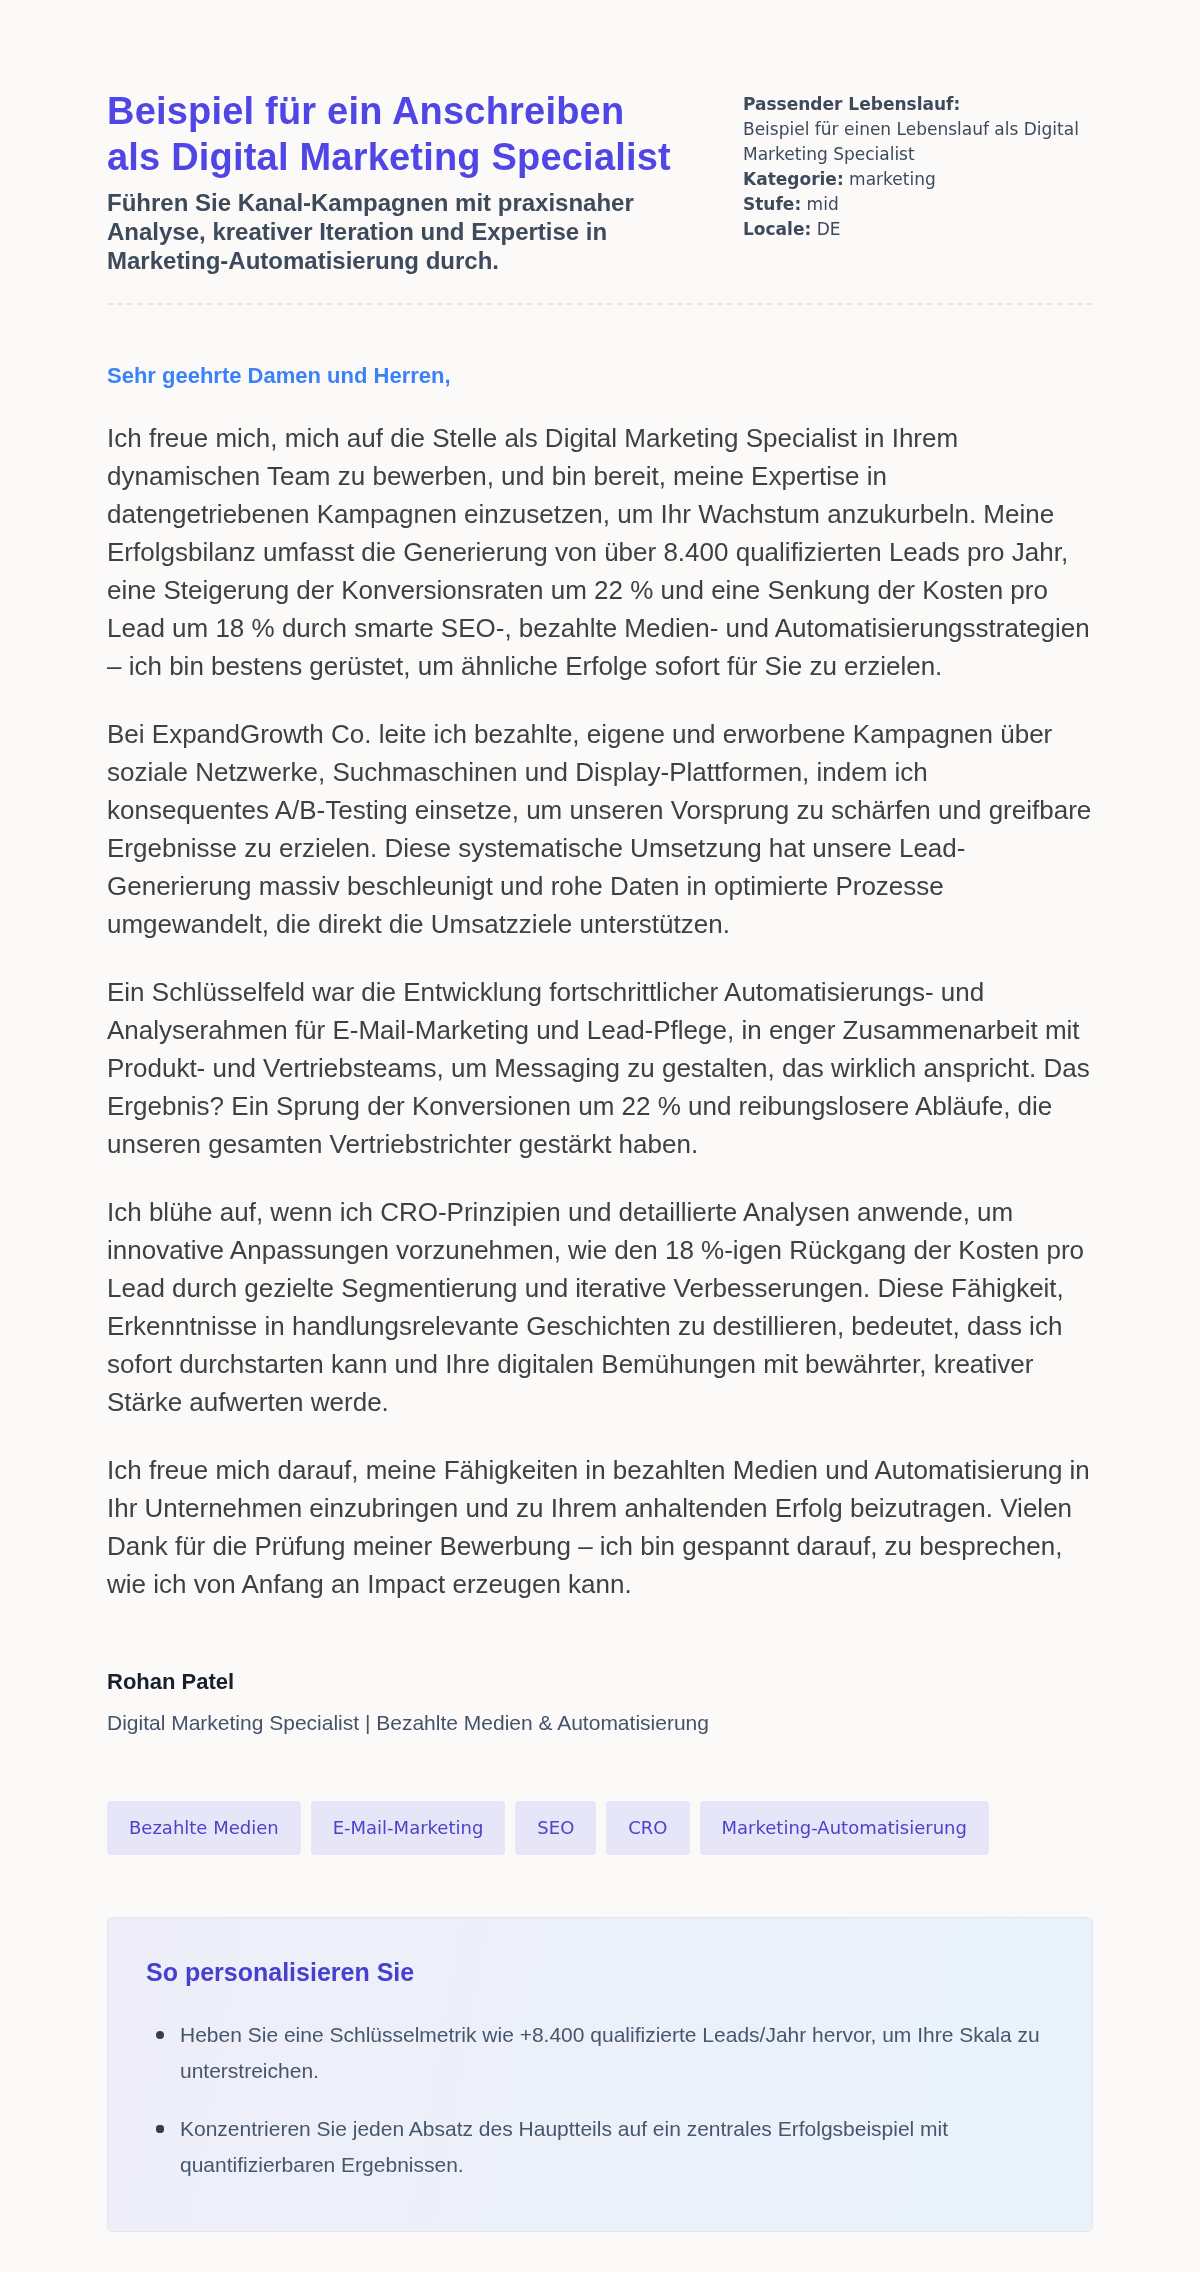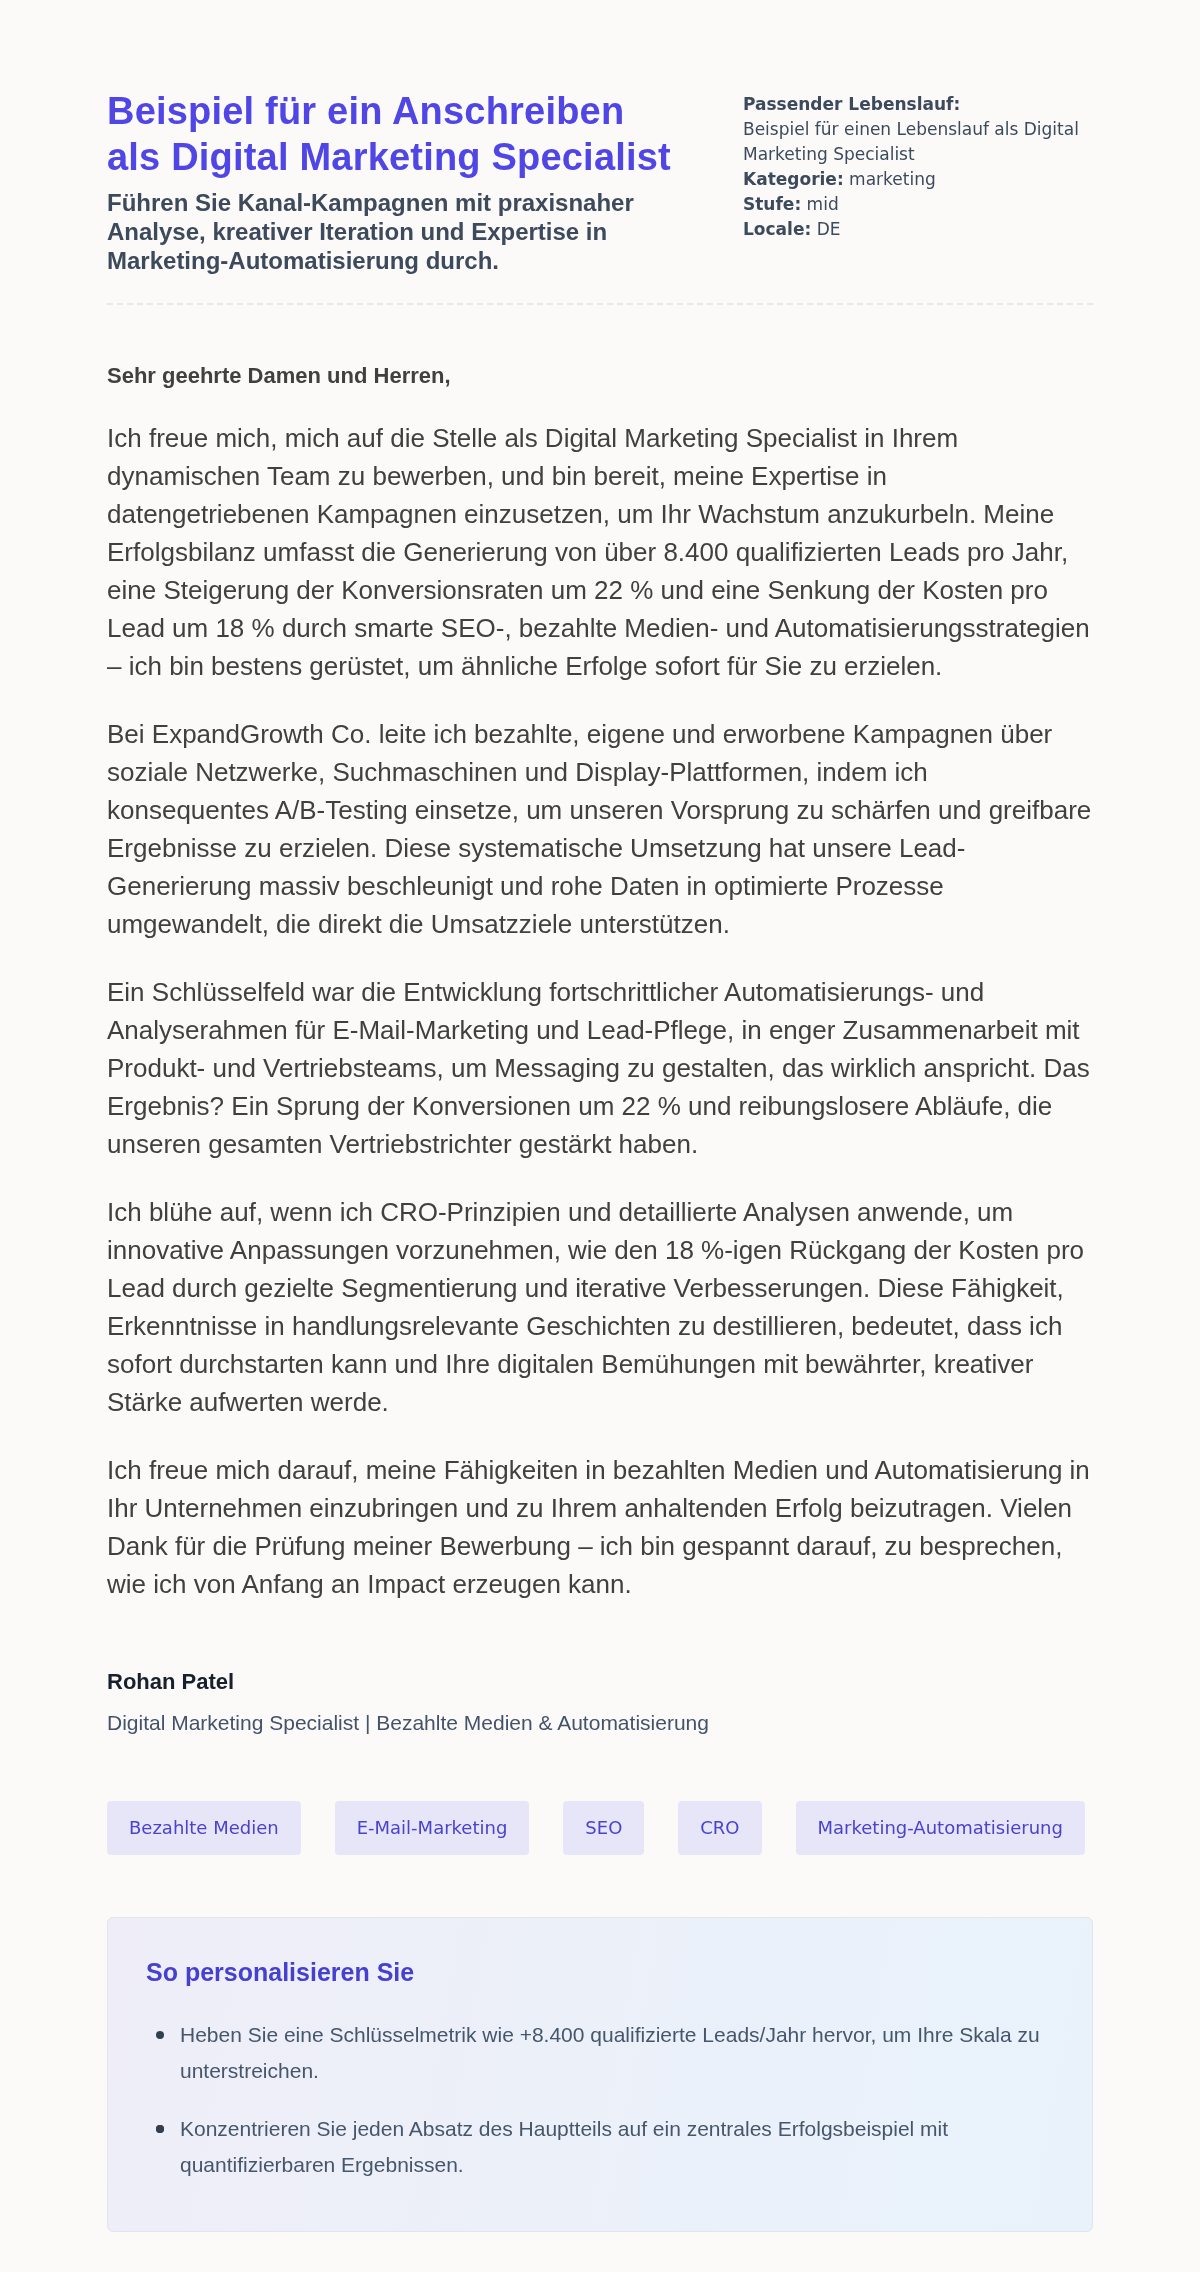--- a/index.html
+++ b/index.html
@@ -59,21 +59,21 @@
     border: none;
     border-top: 2px dashed #e9e8e6;
     height: 0;
   }
 
   
   .greeting {
     margin-top: 58px;
     font-size: 22px;
     font-weight: bold;
-    color: #404040;
+    color: #3b82f6;
   }
   .letter-paragraph {
     margin-top: 30px;
     font-size: 26px;
     line-height: 38px;
     color: #404040;
   }
   .signature-name {
     margin-top: 66px;
     font-size: 22px;
@@ -83,21 +83,21 @@
   .signature-title {
     margin-top: 16px;
     font-size: 21px;
     color: #44526a;
   }
 
   
   .tags-row {
     margin-top: 66px;
     display: flex;
-    gap: 34px;
+    gap: 10px;
   }
   .tag-chip {
     background: #e7e5f8;
     color: #4a43cb;
     font-family: "DejaVu Sans", sans-serif;
     font-size: 18px;
     line-height: 1;
     padding: 18px 22px;
     border-radius: 4px;
     white-space: nowrap;

